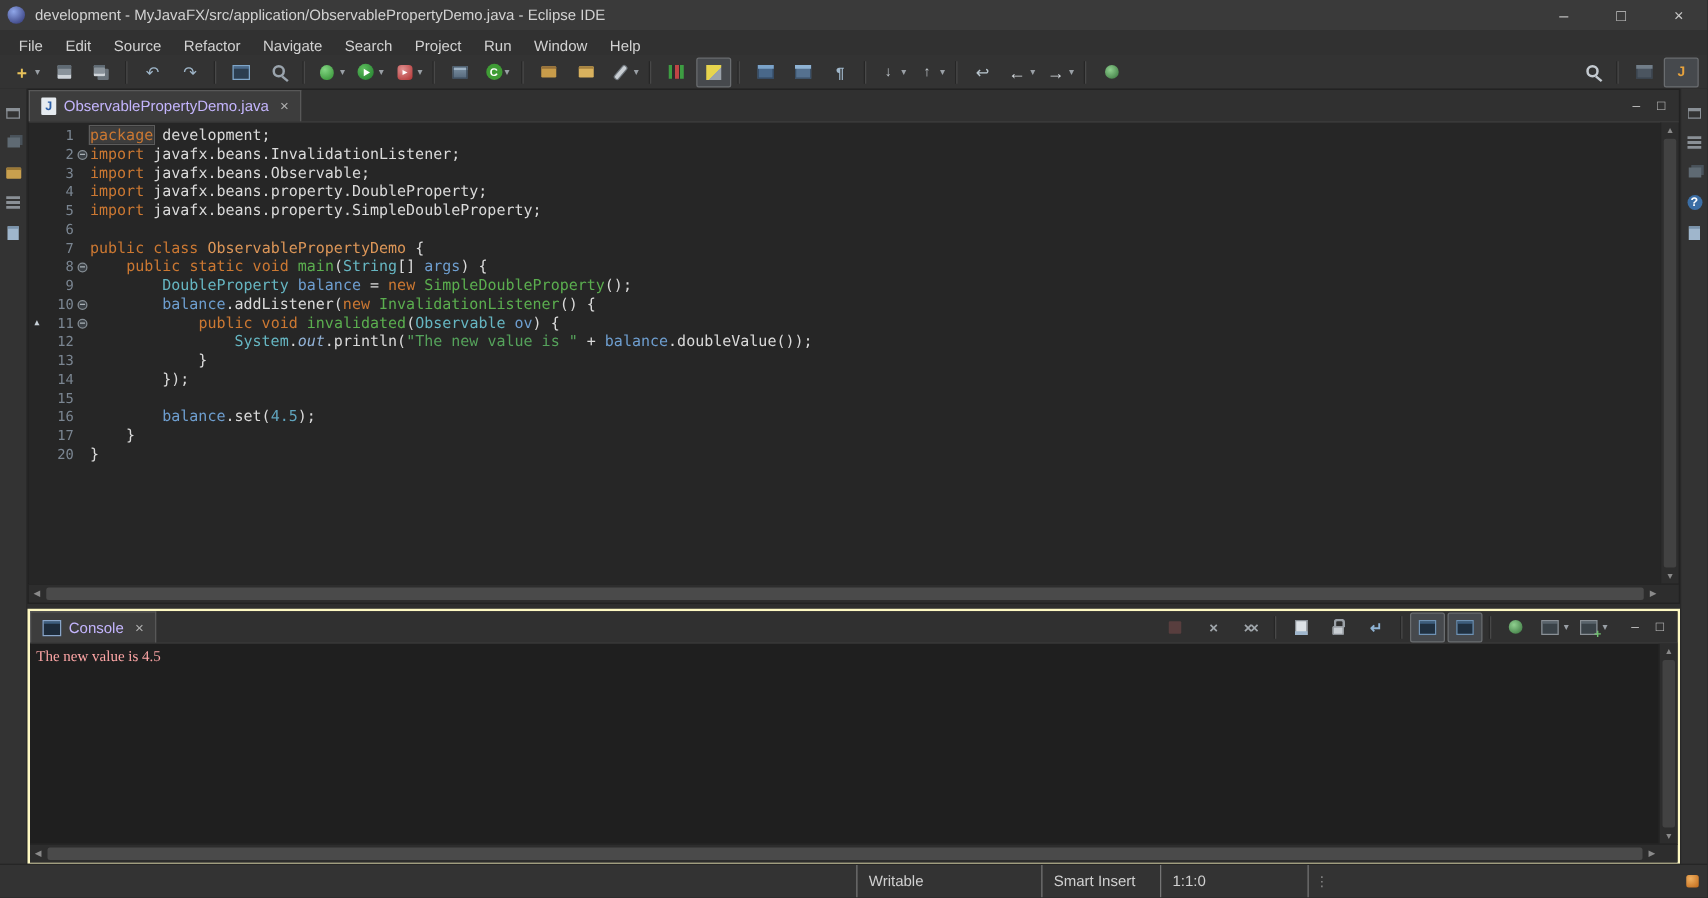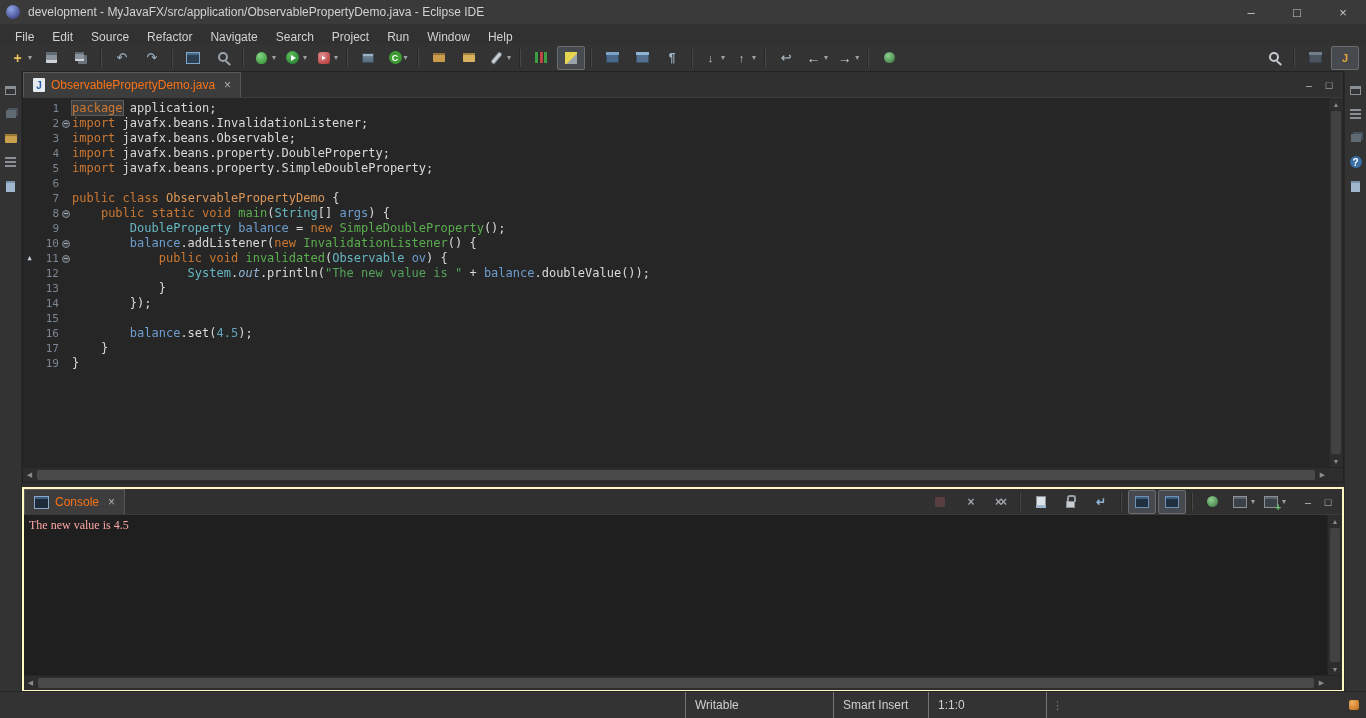--- a/index.html
+++ b/index.html
@@ -74,21 +74,21 @@
   .ric-railwindows::before{content:"";width:10px;height:8px;background:#5f6a73;box-shadow:2px -2px 0 #49525a;display:block;}
   .ric-railfolder::before{content:"";width:12px;height:9px;background:#c9a04e;border-radius:1px;box-shadow:inset 0 2px 0 #9a7836;display:block;}
   .ric-raillist::before{content:"";width:11px;height:10px;background:repeating-linear-gradient(#8a9096 0 2px,transparent 2px 4px);display:block;}
   .ric-railpage::before{content:"";width:9px;height:11px;background:#9fb6cc;box-shadow:inset 0 2px 0 #7a93ab;display:block;}
   .ric-railhelp{width:12px;height:12px;border-radius:50%;background:#3b6ea5;color:#fff;font-weight:700;}
   
   .editor-pane{position:absolute;left:22px;right:22px;top:71px;height:412px;background:#262626;border:1px solid #222;box-sizing:border-box;display:flex;flex-direction:column;}
   .console-pane{position:absolute;left:22px;right:22px;top:487px;height:205px;background:#262626;border:2px solid #fef9c3;box-sizing:border-box;display:flex;flex-direction:column;}
   .tabbar{height:25px;flex:none;background:#303030;display:flex;align-items:stretch;border-bottom:1px solid #3c3c3c;}
   .tab{display:flex;align-items:center;padding:0 9px;background:#3d3d3d;border:1px solid #585858;border-bottom:none;}
-  .tab-label{font-size:12px;color:#f97316;white-space:nowrap;}
+  .tab-label{font-size:12px;color:#c4b5fd;white-space:nowrap;}
   .tab-close{margin-left:9px;color:#b0b0b0;font-size:12px;}
   .file-icon{width:12px;height:14px;background:#e6ebf0;border-radius:1px;color:#2c5fa8;font-size:10px;font-weight:700;display:flex;align-items:center;justify-content:center;margin-right:6px;}
   .console-tab-icon{width:13px;height:11px;border:1px solid #8aa6c9;background:#1d2b3a;box-shadow:inset 0 2px 0 #3d5d7d;margin-right:6px;}
   .panel-controls{margin-left:8px;display:flex;align-items:center;margin-right:4px;}
   .pc-btn{width:20px;height:20px;display:flex;align-items:center;justify-content:center;color:#c0c0c0;font-size:11px;}
   .bar-spacer{flex:1;}
   
   .editor-body{flex:1;position:relative;overflow:hidden;}
   .code-area{position:absolute;left:0;top:0;right:14px;bottom:0;padding-top:3px;font-family:"DejaVu Sans Mono","Liberation Mono",monospace;font-size:12px;}
   .code-line{display:flex;height:15px;line-height:15px;}
@@ -321,21 +321,21 @@
       <span class="pc-btn">–</span>
       <span class="pc-btn">□</span>
     </div>
   </div>
   <div class="editor-body">
     <div class="code-area">
         <div class="code-line">
           <span class="lm"></span>
           <span class="ln">1</span>
           <span class="lf"></span>
-          <span class="lc"><span class="tk tk-kwsel">package</span><span class="tk tk-pl"> application;</span></span>
+          <span class="lc"><span class="tk tk-kwsel">package</span><span class="tk tk-pl"> development;</span></span>
         </div>
         <div class="code-line">
           <span class="lm"></span>
           <span class="ln">2</span>
           <span class="lf">
             <span class="fold-marker"></span>
           </span>
           <span class="lc"><span class="tk tk-kw">import</span><span class="tk tk-pl"> javafx.beans.InvalidationListener;</span></span>
         </div>
         <div class="code-line">
@@ -431,21 +431,21 @@
           <span class="lc"><span class="tk tk-pl">        </span><span class="tk tk-var">balance</span><span class="tk tk-pl">.set(</span><span class="tk tk-num">4.5</span><span class="tk tk-pl">);</span></span>
         </div>
         <div class="code-line">
           <span class="lm"></span>
           <span class="ln">17</span>
           <span class="lf"></span>
           <span class="lc"><span class="tk tk-pl">    }</span></span>
         </div>
         <div class="code-line">
           <span class="lm"></span>
-          <span class="ln">19</span>
+          <span class="ln">20</span>
           <span class="lf"></span>
           <span class="lc"><span class="tk tk-pl">}</span></span>
         </div>
       </div>
     <div class="vscroll">
       <div class="sarrow sarrow-top">▲</div>
       <div class="vthumb"></div>
       <div class="sarrow sarrow-bottom">▼</div>
     </div>
   </div>

